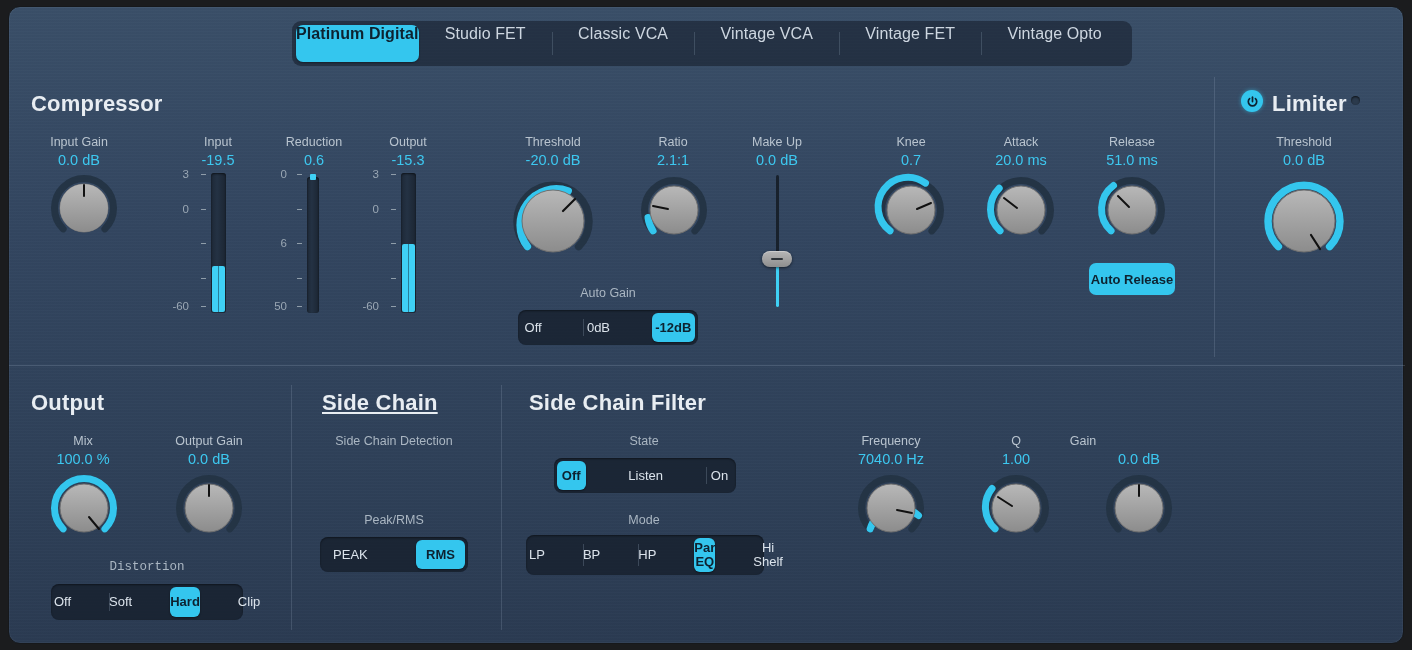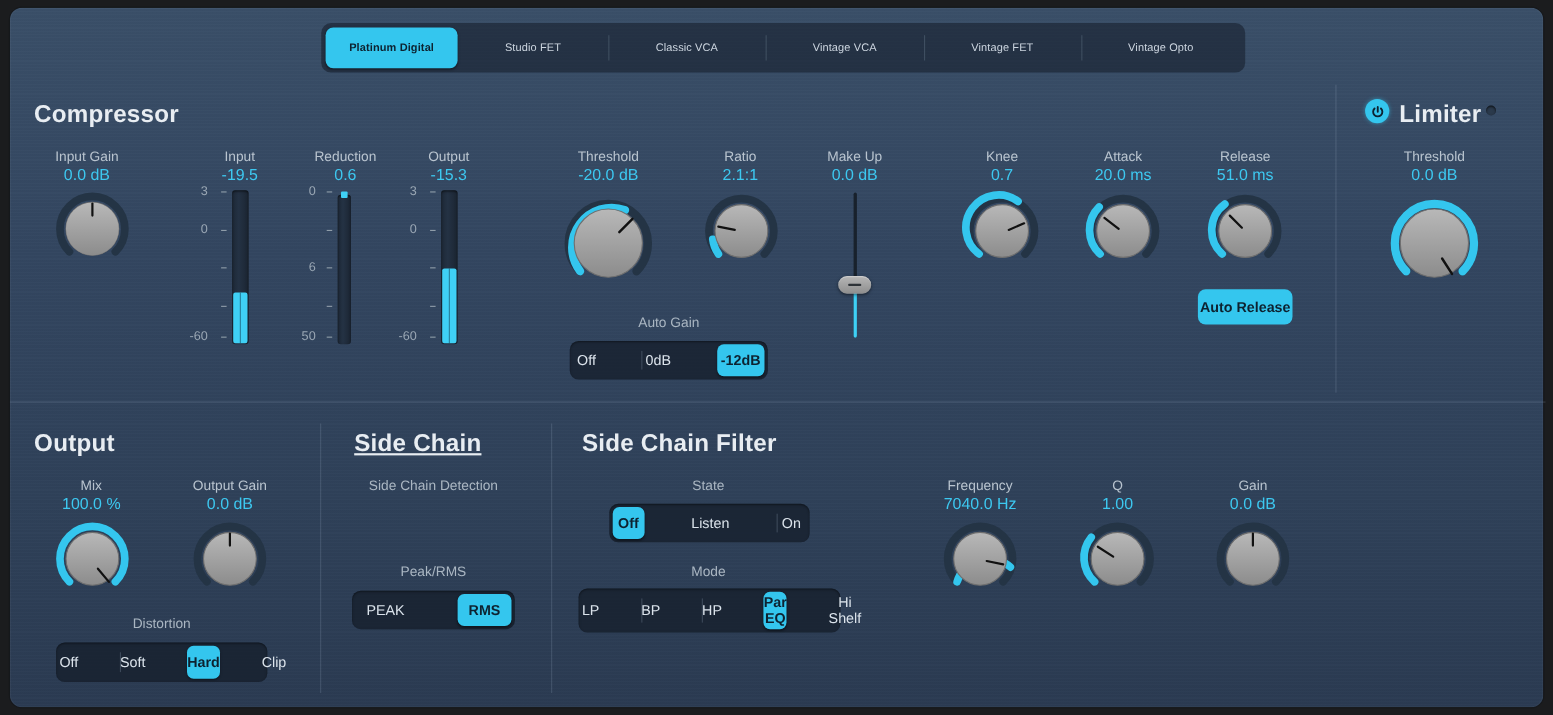--- a/index.html
+++ b/index.html
@@ -26,23 +26,23 @@
     position: absolute; left: 283px; top: 14px;
     height: 45px; width: 840px;
     background: rgba(20,28,40,0.55);
     border-radius: 9px;
     display: flex; align-items: center;
     padding: 4px;
   }
   .tab {
     flex: 1 1 auto;
     height: 37px;
-    display: flex; align-items: center; justify-content: center;
+    display: flex; justify-content: center;
     color: #cdd6e0;
-    font-size: 10px;
+    font-size: 16px;
     border-radius: 7px;
     position: relative;
     white-space: nowrap;
     letter-spacing: 0.1px;
   }
   .tab + .tab::before {
     content: "";
     position: absolute; left: 0; top: 7px; bottom: 7px;
     width: 1px; background: rgba(160,180,200,0.22);
   }
@@ -485,21 +485,21 @@
       <defs>
           <linearGradient id="kg9" x1="0" y1="0" x2="0" y2="1">
             <stop offset="0" stop-color="#b8b8b8"></stop>
             <stop offset="1" stop-color="#8c8c8c"></stop>
           </linearGradient>
         </defs>
       <line x1="35" y1="12" x2="35" y2="23" stroke="#111" stroke-width="2" stroke-linecap="round"></line>
     </svg>
   </div>
 
-  <div class="grouplabel" style="left:48px; top:553px; width:180px;">Distortion</div>
+  <div class="grouplabel" style="left:48px; top:553px; width:180px;font-family:Liberation Mono, monospace;">Distortion</div>
   <div class="seg" style="left:42px; top:577px; width:192px; height:36px;">
     <div class="segbtn">Off</div>
     <div class="segbtn">Soft</div>
     <div class="segbtn on">Hard</div>
     <div class="segbtn">Clip</div>
   </div>
 
   <div class="sect-title" style="left:313px; top:383px;text-decoration:underline;">Side Chain</div>
 
   <div class="grouplabel" style="left:300px; top:427px; width:170px;">Side Chain Detection</div>
@@ -557,21 +557,21 @@
       <defs>
           <linearGradient id="kg11" x1="0" y1="0" x2="0" y2="1">
             <stop offset="0" stop-color="#b8b8b8"></stop>
             <stop offset="1" stop-color="#8c8c8c"></stop>
           </linearGradient>
         </defs>
       <line x1="17" y1="24" x2="31" y2="33" stroke="#111" stroke-width="2" stroke-linecap="round"></line>
     </svg>
   </div>
 
-  <div class="plabel" style="left:1070px; top:427px; width:120px;">Gain</div>
+  <div class="plabel" style="left:1014px; top:427px; width:120px;">Gain</div>
   <div class="pvalue" style="left:1070px; top:444px; width:120px;">0.0 dB</div>
   <div class="knob" style="left:1095px; top:466px;">
     <svg width="70" height="70" viewBox="0 0 70 70">
       <path d="M 14.1 55.9 A 29.5 29.5 0 1 1 55.9 55.9" fill="none" stroke="#243445" stroke-width="7" stroke-linecap="round"></path>
       <circle cx="35" cy="35" r="24" fill="url(#kg12)" stroke="#6f6f6f" stroke-width="1"></circle>
       <defs>
           <linearGradient id="kg12" x1="0" y1="0" x2="0" y2="1">
             <stop offset="0" stop-color="#b8b8b8"></stop>
             <stop offset="1" stop-color="#8c8c8c"></stop>
           </linearGradient>

